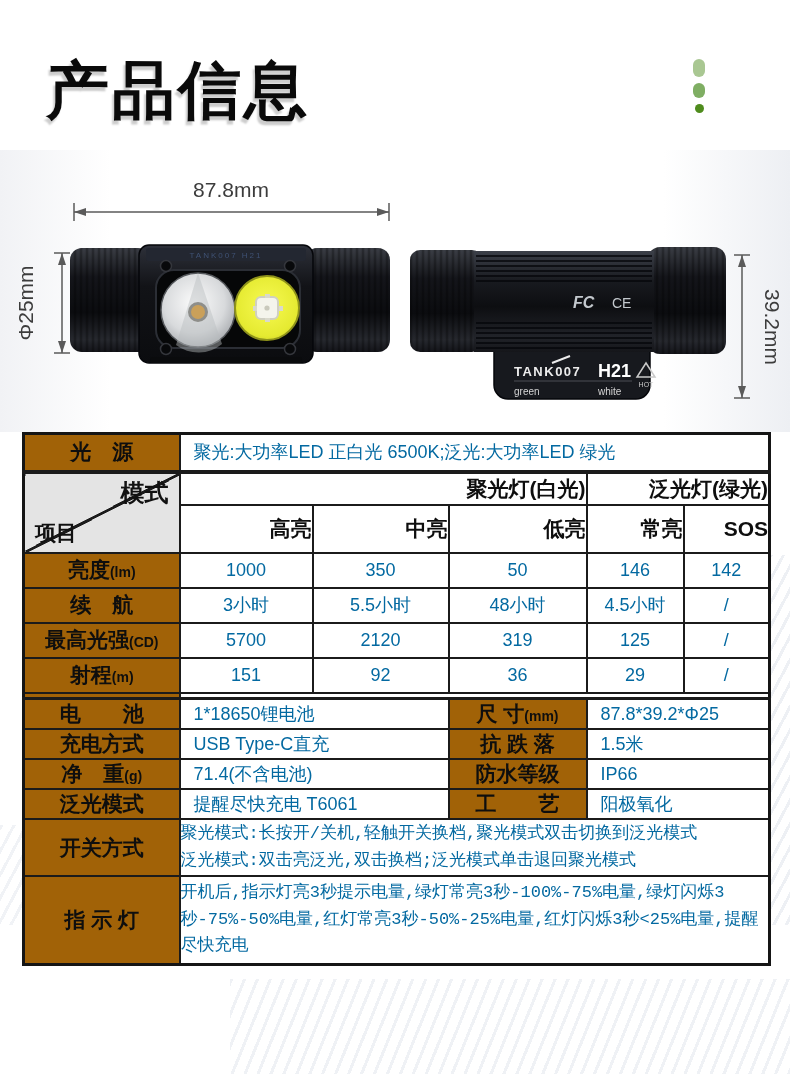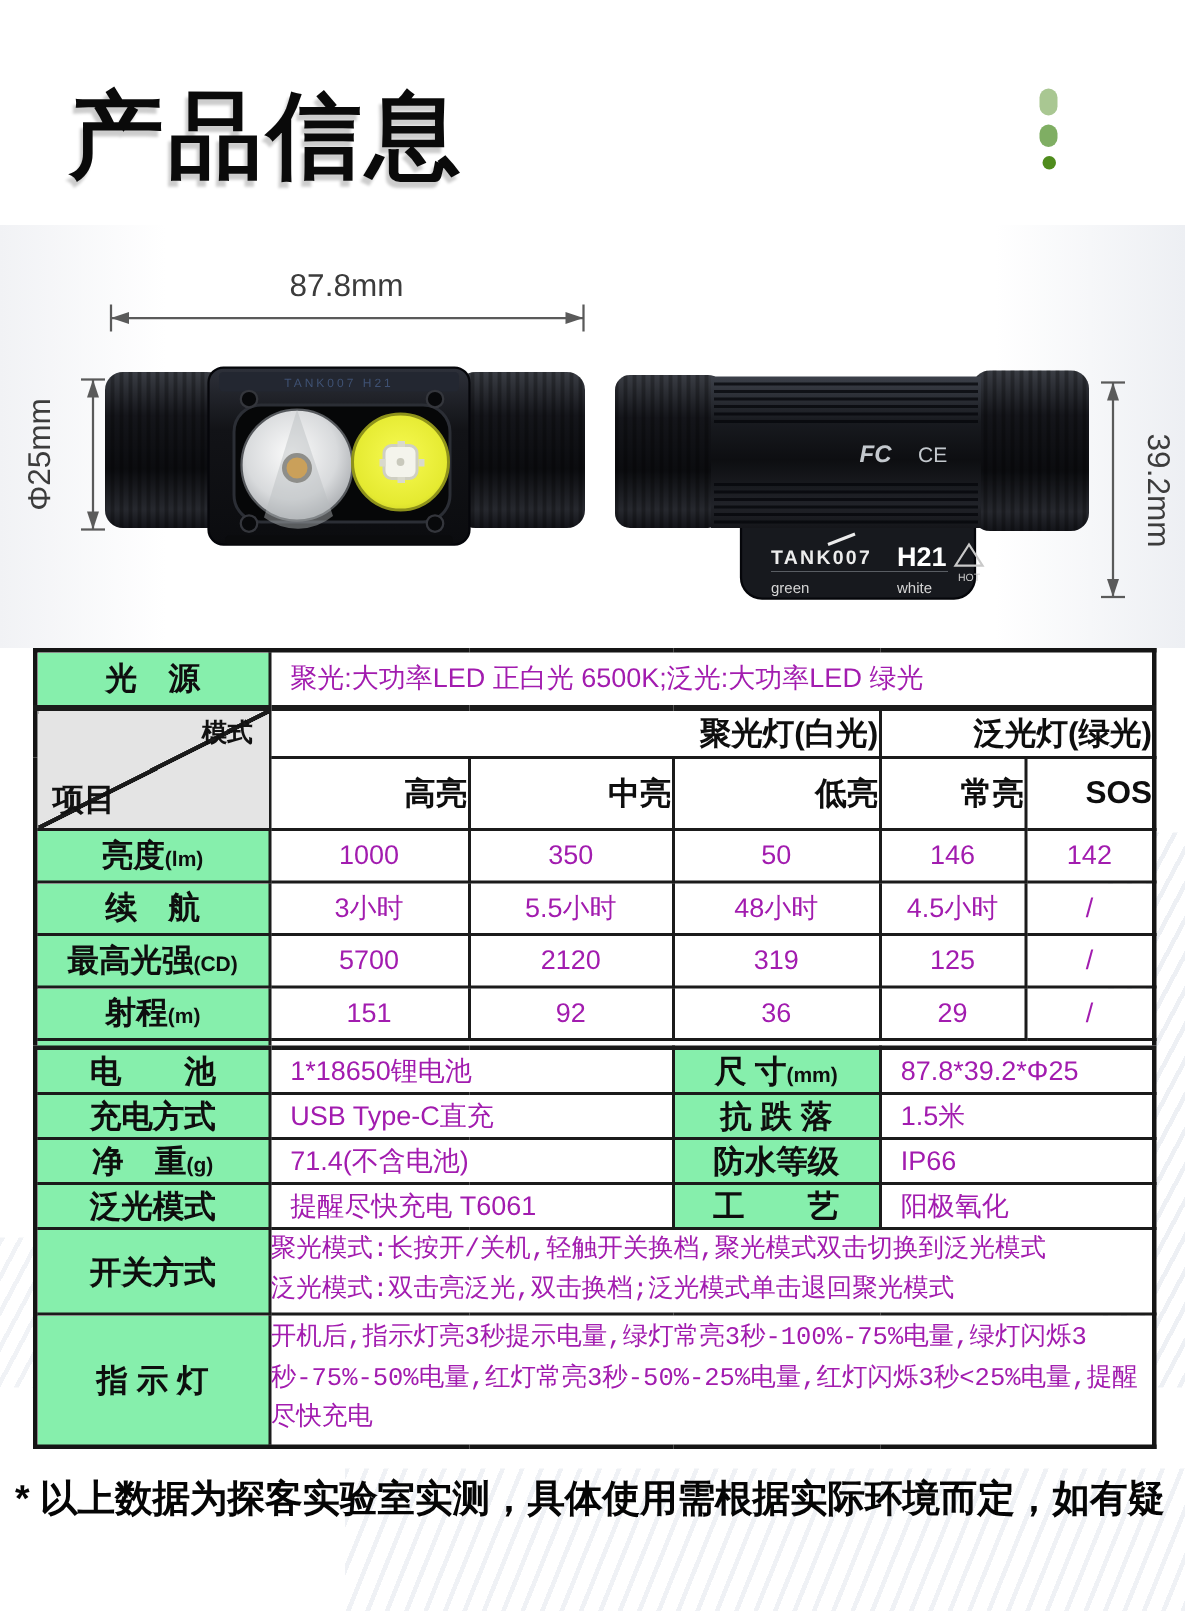--- a/index.html
+++ b/index.html
@@ -40,43 +40,43 @@
   .dim-text{fill:#3c3c3c;font-size:21px;}
   .dim-line{stroke:#5a5a5a;stroke-width:1.5;}
   .dim-arrow{fill:#5a5a5a;}
   
   table.spec{
     position:absolute;left:22px;top:432px;width:746px;
     border-collapse:collapse;table-layout:fixed;
     border:3px solid #151515;
   }
   table.spec td{border:2px solid #1b1b1b;padding:0;overflow:hidden;}
-  td.lbl{background:#86efac;font-weight:bold;font-size:21px;text-align:center;color:#0e0e0e;}
+  td.lbl{background:#a16207;font-weight:bold;font-size:21px;text-align:center;color:#0e0e0e;}
   td.lbl .unit{font-size:14px;font-weight:bold;}
   td.hdr{background:#ffffff;font-weight:bold;font-size:21px;text-align:right;color:#0e0e0e;}
-  td.val{background:#ffffff;font-size:18px;text-align:center;color:#a21caf;}
+  td.val{background:#ffffff;font-size:18px;text-align:center;color:#0369a1;}
   td.val.left{text-align:left;padding-left:13px;}
   td.multi{font-size:17px;line-height:1.55;padding:7px 10px 7px 13px;text-align:left;font-family:Liberation Mono, monospace;}
   tr.r-source{height:38px;}
   tr.r-source td{border-bottom-width:4px;}
   tr.r-grp{height:33px;}
   tr.r-modes{height:48px;}
   tr.r-perf{height:35px;}
   tr.spacer{height:6px;}
   tr.spacer td{border-bottom-width:3px;}
   tr.r-spec{height:20px;}
   tr.r-switch{height:57px;}
   tr.r-ind{height:88px;}
   td.diag{
     position:relative;background-color:#e4e4e4;
     background-image:linear-gradient(to bottom right,
       transparent calc(50% - 1.5px),#1b1b1b calc(50% - 1.5px),
       #1b1b1b calc(50% + 1.5px),transparent calc(50% + 1.5px));
   }
-  td.diag .corner-top{position:absolute;top:3px;right:10px;font-weight:bold;font-size:17px;}
+  td.diag .corner-top{position:absolute;top:3px;right:10px;font-weight:bold;font-size:24px;}
   td.diag .corner-bottom{position:absolute;bottom:5px;left:10px;font-weight:bold;font-size:21px;}
   
   .footer-note{
     position:absolute;left:10px;top:981px;width:772px;
     font-size:25px;font-weight:bold;line-height:1.45;color:#050505;
   }
   .footer-note .l2{padding-left:29px;}
 </style>
 </head>
 <body>
@@ -323,14 +323,13 @@
     </td>
   </tr>
   <tr class="r-ind">
     <td class="lbl">指 示 灯</td>
     <td class="val multi" colspan="5">开机后,指示灯亮3秒提示电量,绿灯常亮3秒-100%-75%电量,绿灯闪烁3秒-75%-50%电量,红灯常亮3秒-50%-25%电量,红灯闪烁3秒&lt;25%电量,提醒尽快充电</td>
   </tr>
 </tbody>
   </table>
 
 <div class="footer-note">
-  <div class="l1">* 以上数据为探客实验室实测，具体使用需根据实际环境而定，如有疑</div>
 </div>
 
 </body></html>

